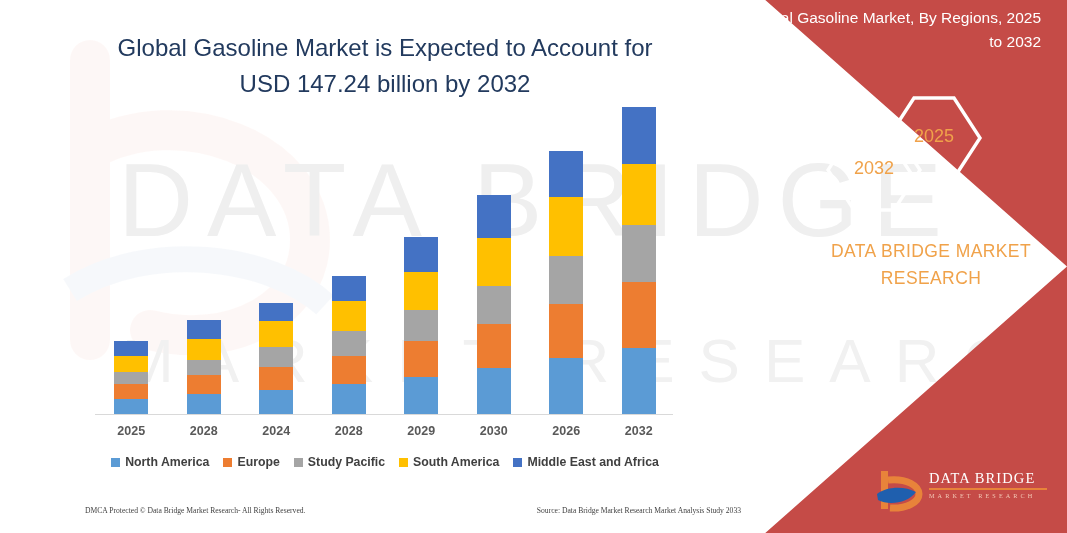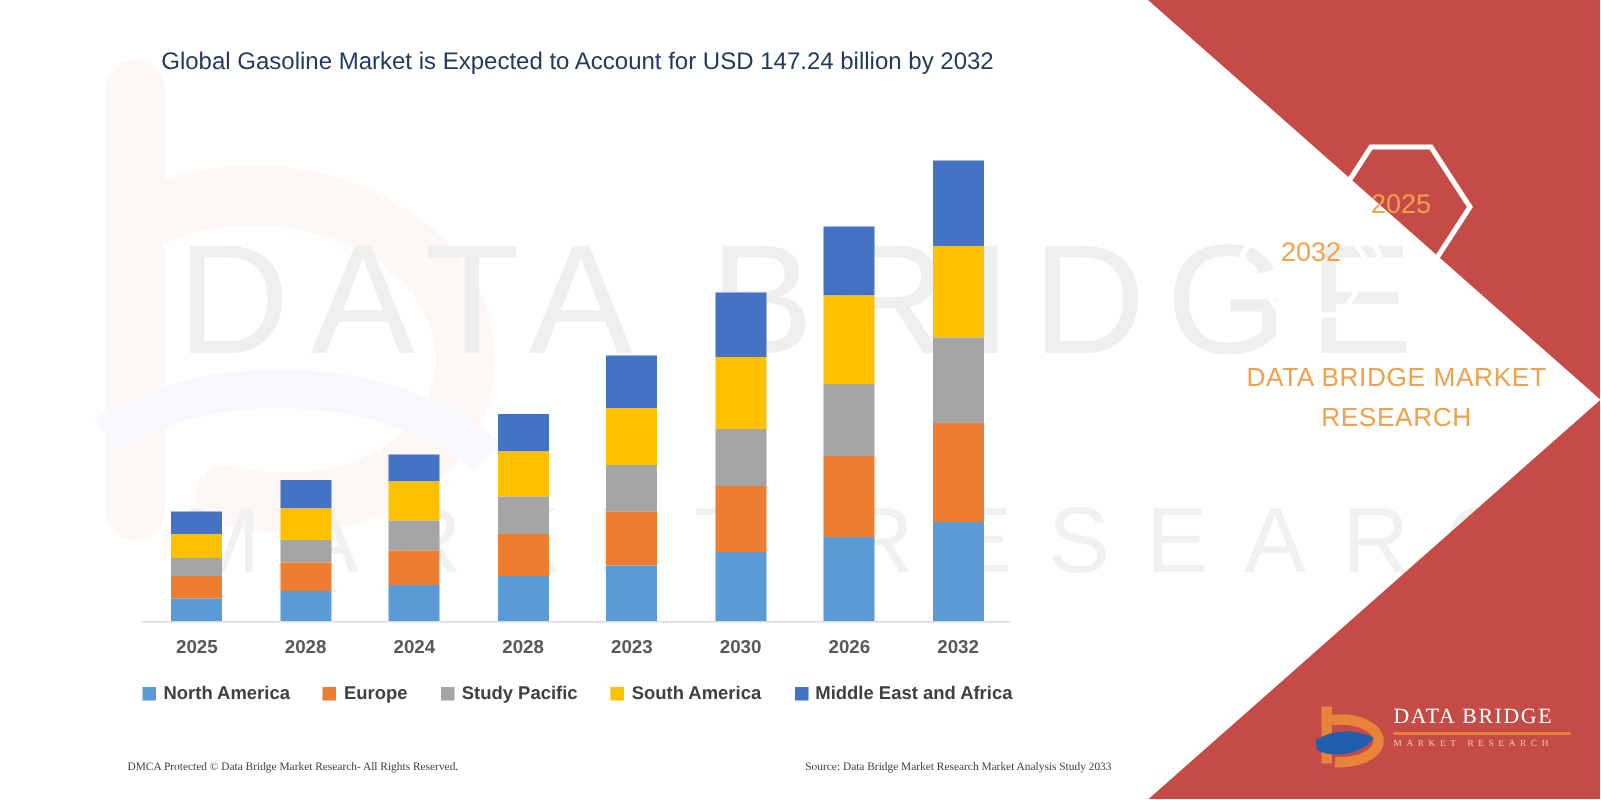--- a/index.html
+++ b/index.html
@@ -13,38 +13,38 @@
   .wm-big{position:absolute;left:118px;top:148px;width:820px;
           font-size:104px;letter-spacing:14px;color:#efefef;font-weight:400;
           line-height:1;white-space:nowrap;}
   .wm-small{position:absolute;left:122px;top:330px;width:820px;
           font-size:62px;letter-spacing:24px;color:#f1f1f1;font-weight:400;
           line-height:1;white-space:nowrap;}
   .wm-logo{position:absolute;left:60px;top:40px;width:300px;height:330px;opacity:.5;}
 
   
   .chart-title{position:absolute;left:90px;top:30px;width:590px;text-align:center;
-      font-size:16px;color:#223a5e;line-height:1.5;font-weight:400;}
+      font-size:24px;color:#223a5e;line-height:1.5;font-weight:400;}
 
   .plot{position:absolute;left:95px;top:100px;width:580px;height:315px;}
   .axis-line{position:absolute;left:95px;top:414px;width:578px;height:1px;background:#d9d9d9;}
 
   .bars{position:absolute;left:0;top:0;width:580px;height:314px;
         display:flex;align-items:flex-end;justify-content:space-around;}
   .bar-col{width:72px;display:flex;flex-direction:column;justify-content:flex-end;
            align-items:center;height:100%;}
   .bar{width:34px;display:flex;flex-direction:column-reverse;}
   .seg{width:34px;}
 
   .xlabels{position:absolute;left:95px;top:424px;width:580px;height:20px;
            display:flex;justify-content:space-around;}
   .xlabel{width:72px;text-align:center;font-size:12.5px;color:#595959;font-weight:bold;}
 
   .legend{position:absolute;left:95px;top:455px;width:580px;
-          display:flex;justify-content:space-between;align-items:center;gap:14px;flex-wrap:nowrap;}
+          display:flex;justify-content:center;align-items:center;gap:14px;flex-wrap:nowrap;}
   .lg-item{display:flex;align-items:center;gap:5px;white-space:nowrap;}
   .lg-sw{width:9px;height:9px;display:inline-block;}
   .lg-tx{font-size:12.3px;color:#404040;font-weight:bold;}
 
   .footer{position:absolute;left:85px;top:506px;width:656px;
           display:flex;justify-content:space-between;align-items:flex-end;}
   .ft{font-size:7.6px;color:#3f3f3f;font-family:"Liberation Serif",serif;white-space:nowrap;}
 
   
   .panel{position:absolute;right:0;top:0;width:397px;height:533px;
@@ -163,21 +163,21 @@
         </div>
       </div>
   </div>
   <div class="axis-line"></div>
 
   <div class="xlabels" id="xlabels">
       <div class="xlabel">2025</div>
       <div class="xlabel">2028</div>
       <div class="xlabel">2024</div>
       <div class="xlabel">2028</div>
-      <div class="xlabel">2023</div>
+      <div class="xlabel">2029</div>
       <div class="xlabel">2030</div>
       <div class="xlabel">2026</div>
       <div class="xlabel">2032</div>
     </div>
 
   <div class="legend" id="legend">
       <div class="lg-item">
         <span class="lg-sw" style="background: rgb(91, 155, 213);"></span>
         <span class="lg-tx">North America</span>
       </div>
@@ -198,20 +198,21 @@
         <span class="lg-tx">Middle East and Africa</span>
       </div>
     </div>
 
   <div class="footer">
     <div class="ft">DMCA Protected © Data Bridge Market Research-  All Rights Reserved.</div>
     <div class="ft">Source: Data Bridge Market Research  Market Analysis Study 2033</div>
   </div>
 
   <div class="panel"></div>
+  <div class="panel-title">Global Gasoline Market, By Regions, 2025 to 2032</div>
 
   <div class="hexwrap">
     <div class="hex" style="left:60px;top:0px;width:96px;height:84px;">
       <svg width="96" height="84" viewBox="0 0 96 84">
         <polygon points="28,2 68,2 94,42 68,82 28,82 2,42" fill="none" stroke="#ffffff" stroke-width="3.4"></polygon>
       </svg>
       <div class="hex-label" style="top:30px;">2025</div>
     </div>
     <div class="hex" style="left:0px;top:32px;width:96px;height:84px;">
       <svg width="96" height="84" viewBox="0 0 96 84">

